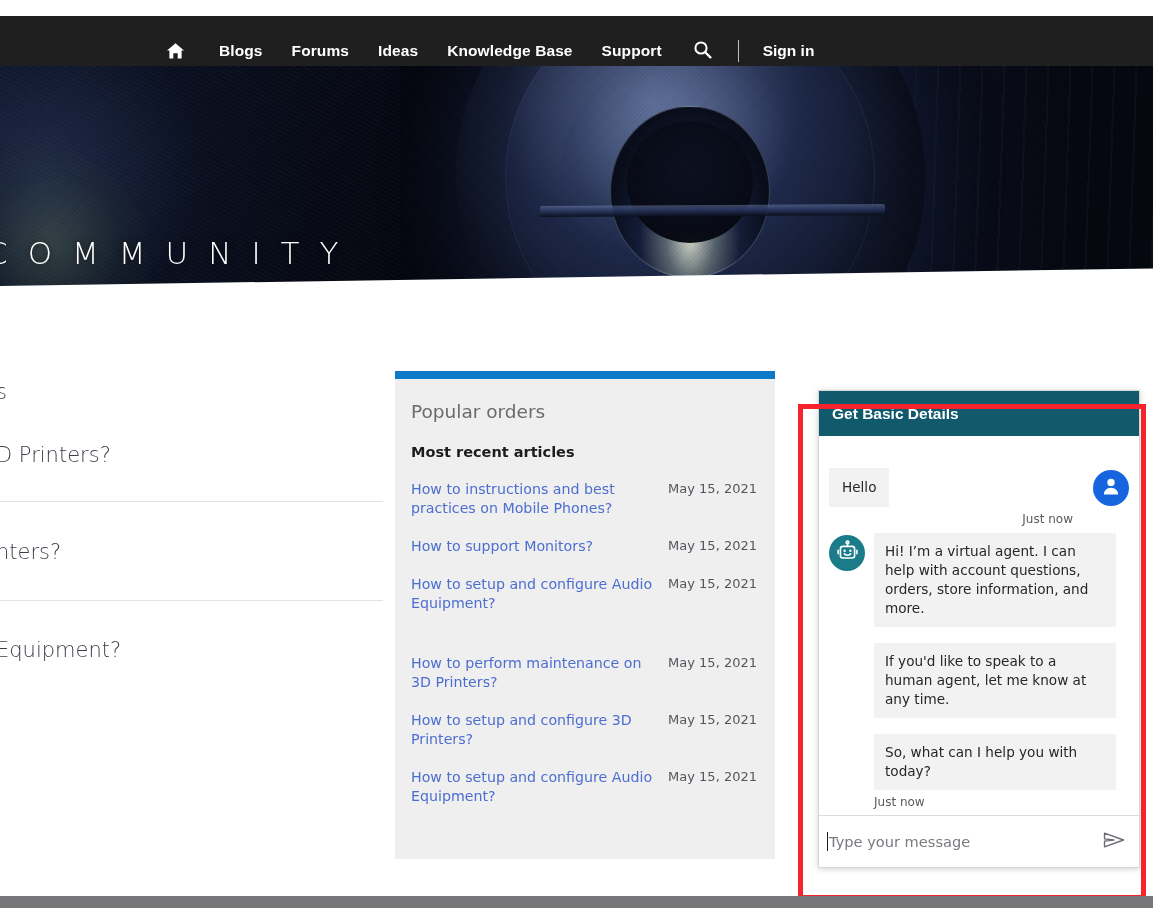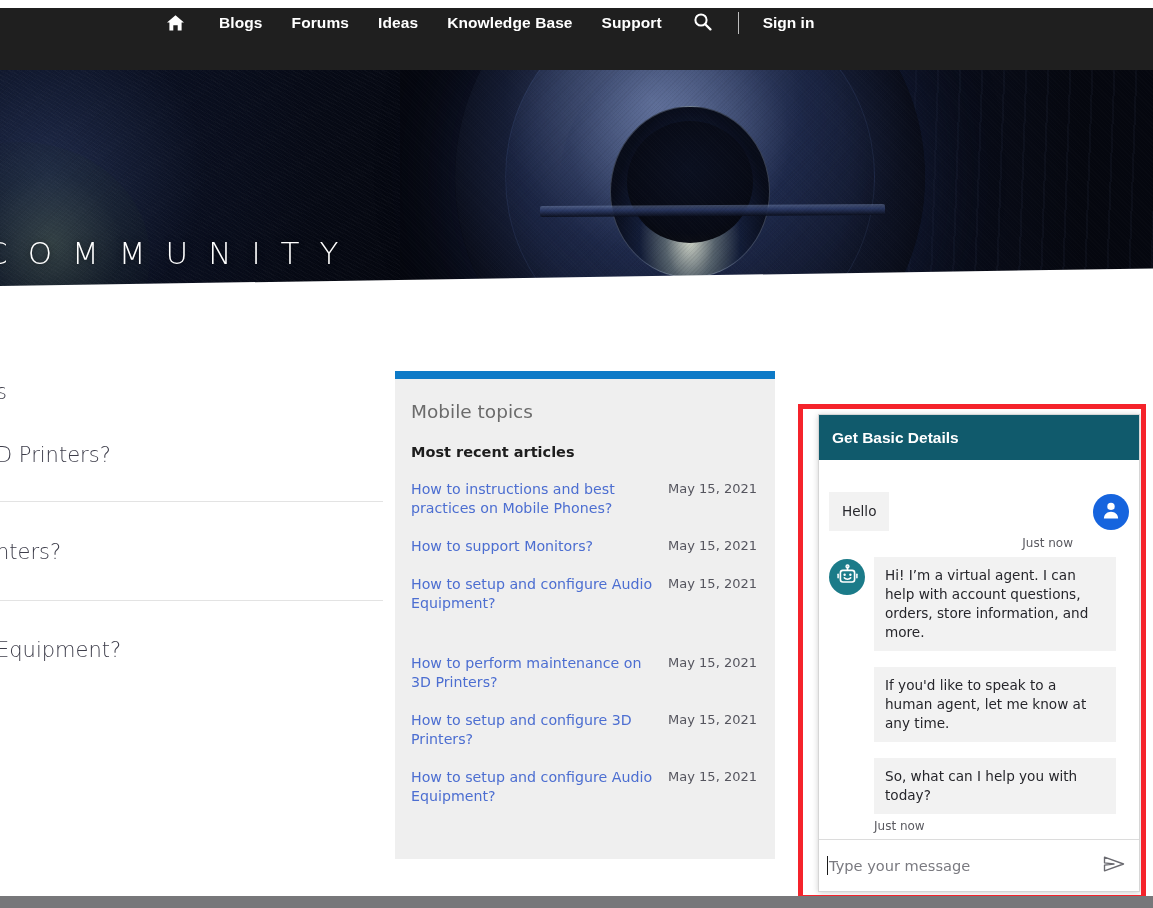--- a/index.html
+++ b/index.html
@@ -8,24 +8,24 @@
     margin: 0; padding: 0;
     width: 1153px; height: 908px;
     overflow: hidden;
     background: #ffffff;
     font-family: "Liberation Sans", sans-serif;
   }
   #page { position: relative; width: 1153px; height: 908px; overflow: hidden; background:#fff; }
 
   
   .topnav {
-    position: absolute; top: 8px; left: 0;
-    width: 1153px; height: 62px;
+    position: absolute; top: 16px; left: 0;
+    width: 1153px; height: 50px;
     background: #1f1f1f;
-    display: flex; align-items: flex-start;
+    display: flex; align-items: flex-end;
     z-index: 40;
   }
   .nav-inner { display: flex; align-items: center; margin-left: 160px; }
   .nav-home { display:flex; align-items:center; justify-content:center; width: 30px; height: 30px; cursor: pointer; }
   .nav-home svg { display:block; }
   .nav-link {
     color: #ffffff;
     font-size: 15.5px;
     font-weight: bold;
     margin-left: 29px;
@@ -180,21 +180,21 @@
 
   
   .red-box {
     position: absolute; left: 798px; top: 404px;
     width: 348px; height: 496px;
     border: 5px solid #f5232b;
     z-index: 30;
     pointer-events: none;
   }
   .chat-widget {
-    position: absolute; left: 818px; top: 414px;
+    position: absolute; left: 818px; top: 390px;
     width: 322px; height: 478px;
     background: #ffffff;
     border: 1px solid #d6d6d6;
     box-shadow: 0 1px 6px rgba(0,0,0,0.18);
     display: flex; flex-direction: column;
     z-index: 25;
     overflow: hidden;
   }
   .chat-header {
     height: 45px; background: #105a6c;
@@ -330,21 +330,21 @@
     <div class="left-frag" style="left:-4px; top:143px;">D Printers?</div>
     <div class="left-rule" style="top:201px;"></div>
     <div class="left-frag" style="left:-4px; top:240px;">nters?</div>
     <div class="left-rule" style="top:300px;"></div>
     <div class="left-frag" style="left:-4px; top:338px;">Equipment?</div>
   </div>
 
   <div class="topics-card">
     <div class="topics-accent"></div>
     <div class="topics-body">
-      <div class="topics-title">Mobile topics</div>
+      <div class="topics-title">Popular orders</div>
 
       <div>
         <div class="section-head">Most recent articles</div>
 
         <div class="article-row">
           <div class="article-link w-narrow">How to instructions and best practices on Mobile Phones?</div>
           <div class="article-date">May 15, 2021</div>
         </div>
 
         <div class="article-row">

